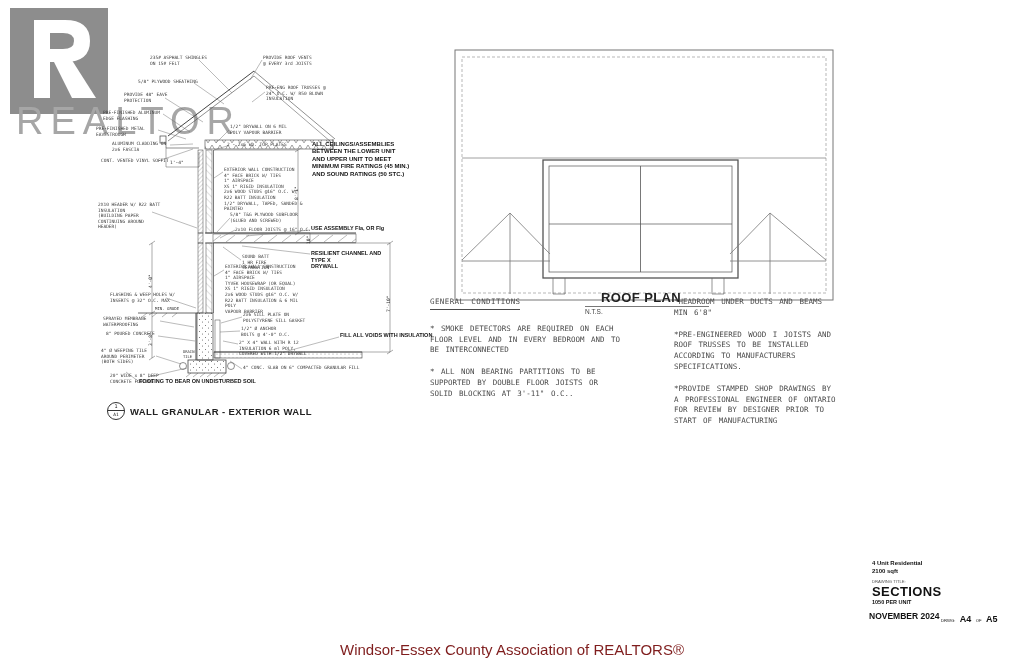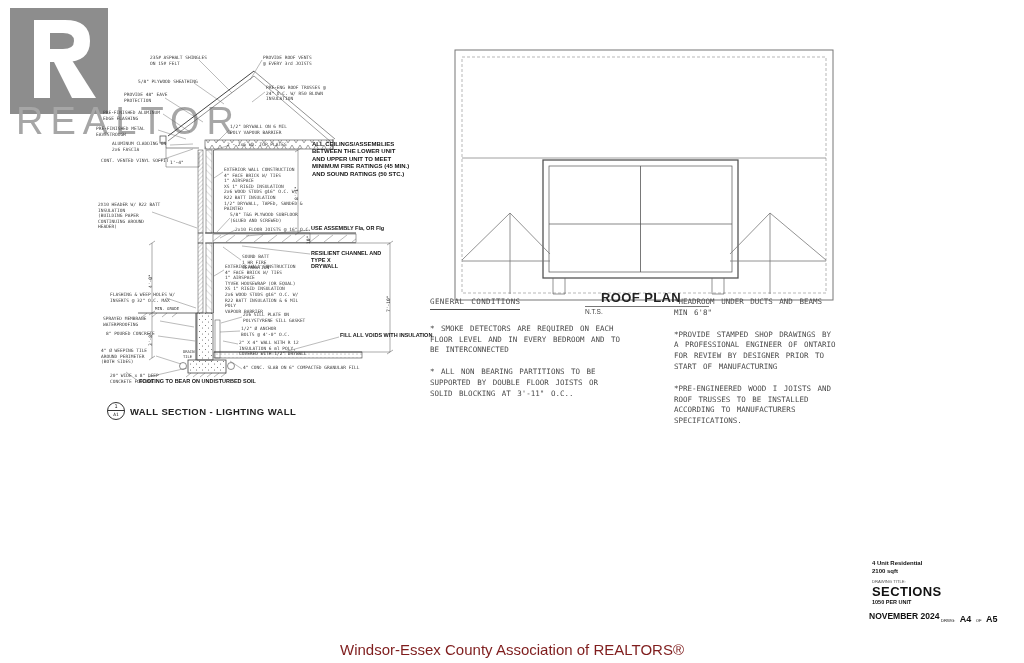--- a/index.html
+++ b/index.html
@@ -273,21 +273,21 @@
   <div class="dim rot" style="left:148px;top:288px">4'-0"</div>
   <div class="dim rot" style="left:148px;top:346px">3'-8"</div>
   <div class="dim" style="left:155px;top:306px;font-size:4px">MIN. GRADE</div>
   <div class="dim" style="left:183px;top:349px;font-size:3.8px;white-space:pre-line">DRAIN
 TILE</div>
 
   <div class="callout">
     <div class="num">1</div>
     <div class="sht">A1</div>
   </div>
-  <div class="ws-title">WALL SECTION - LIGHTING WALL</div>
+  <div class="ws-title">WALL GRANULAR - EXTERIOR WALL</div>
 
   <svg style="left:440px;top:42px" width="400" height="262" viewBox="440 42 400 262">
     <g fill="none">
       <rect x="455" y="50" width="378" height="250" stroke="#777" stroke-width="1"></rect>
       <rect x="462" y="57" width="364" height="236" stroke="#999" stroke-width="0.7" stroke-dasharray="3,2"></rect>
       <line x1="462" y1="158" x2="826" y2="158" stroke="#888" stroke-width="0.8"></line>
       <rect x="543" y="160" width="195" height="118" stroke="#555" stroke-width="1.3"></rect>
       <rect x="549" y="166" width="183" height="106" stroke="#555" stroke-width="0.7"></rect>
       <line x1="640.5" y1="166" x2="640.5" y2="272" stroke="#555" stroke-width="0.8"></line>
       <line x1="549" y1="224" x2="732" y2="224" stroke="#555" stroke-width="0.7"></line>
@@ -309,22 +309,22 @@
   </div>
 
   <div class="cadcol" style="left:430px;top:297px;width:192px">
     <span class="hd">GENERAL CONDITIONS</span>
     <p>* SMOKE DETECTORS ARE REQUIRED ON EACH FLOOR LEVEL AND IN EVERY BEDROOM AND TO BE INTERCONNECTED</p>
     <p>* ALL NON BEARING PARTITIONS TO BE SUPPORTED BY DOUBLE FLOOR JOISTS OR SOLID BLOCKING AT 3'-11" O.C..</p>
   </div>
 
   <div class="cadcol" style="left:674px;top:297px;width:165px">
     <p>*HEADROOM UNDER DUCTS AND BEAMS MIN 6'8"</p>
+    <p>*PRE-ENGINEERED WOOD I JOISTS AND ROOF TRUSSES TO BE INSTALLED ACCORDING TO MANUFACTURERS SPECIFICATIONS.</p>
     <p>*PROVIDE STAMPED SHOP DRAWINGS BY A PROFESSIONAL ENGINEER OF ONTARIO FOR REVIEW BY DESIGNER PRIOR TO START OF MANUFACTURING</p>
-    <p>*PRE-ENGINEERED WOOD I JOISTS AND ROOF TRUSSES TO BE INSTALLED ACCORDING TO MANUFACTURERS SPECIFICATIONS.</p>
   </div>
 
   <div class="tb">
     <div class="proj">4 Unit Residential</div>
     <div class="proj">2100 sqft</div>
     <div class="ttl-lab">DRAWING TITLE:</div>
     <div class="ttl">SECTIONS</div>
     <div class="per">1050 PER UNIT</div>
   </div>
   <div class="tb-date">NOVEMBER 2024</div>

